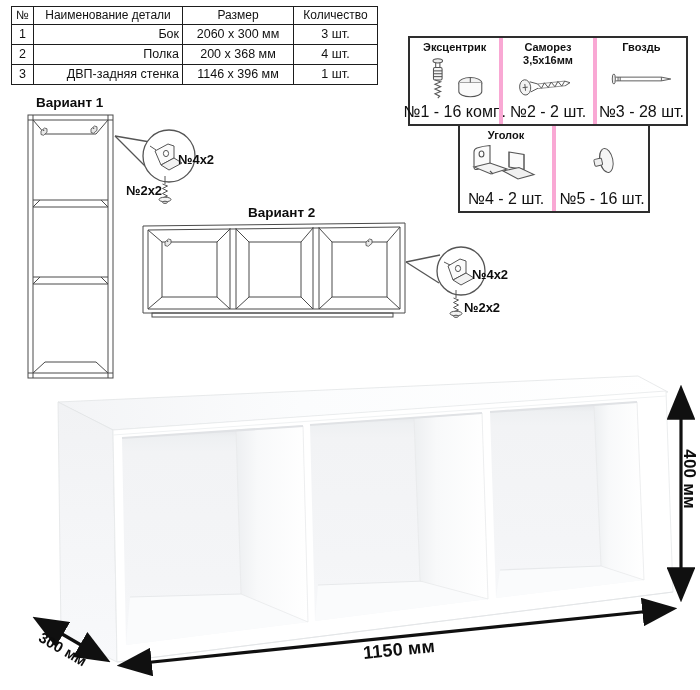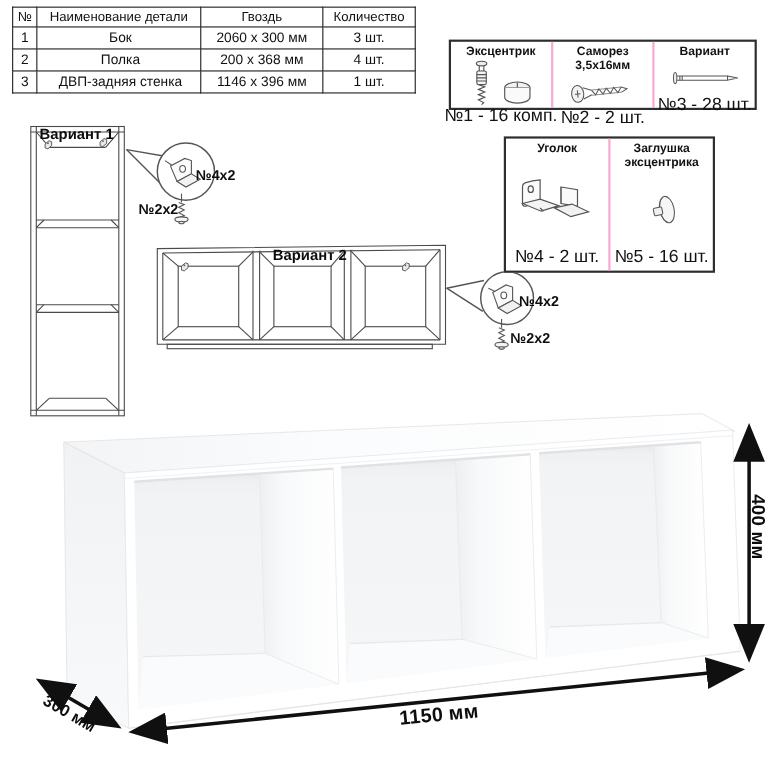--- a/index.html
+++ b/index.html
@@ -4,34 +4,34 @@
 <style>
   html,body{margin:0;padding:0;background:#fff;}
   .page{position:relative;width:700px;height:690px;background:#ffffff;overflow:hidden;
         font-family:"Liberation Sans",sans-serif;color:#111;}
 
   
   table.parts{position:absolute;left:11px;top:6px;border-collapse:collapse;table-layout:fixed;background:#fff;}
   table.parts th,table.parts td{border:1px solid #1d1d1d;font-weight:400;font-size:12.5px;
         text-align:center;padding:1px 3px;height:17px;line-height:1.1;white-space:nowrap;}
   table.parts th{font-size:12px;height:15px;}
-  table.parts td.name{text-align:center;padding-left:6px;}
+  table.parts td.name{text-align:right;padding-left:6px;}
 
   
   .hw{position:absolute;display:flex;border:2px solid #2e2e2e;background:#fff;box-sizing:border-box;}
-  .hw-cell{flex:1 1 0;border-left:2px solid #f9a8d4;display:flex;flex-direction:column;
+  .hw-cell{flex:1 1 0;border-left:4px solid #f9a8d4;display:flex;flex-direction:column;
         align-items:center;justify-content:space-between;padding:3px 2px 4px;box-sizing:border-box;min-width:0;}
   .hw-cell:first-child{border-left:none;}
   .hw-title{font-weight:700;font-size:11px;line-height:1.15;text-align:center;}
   .hw-count{font-weight:400;font-size:16px;line-height:1;text-align:center;white-space:nowrap;}
   .hw-icon{flex:1 1 auto;display:flex;align-items:center;justify-content:center;width:100%;}
 
   .lbl{position:absolute;font-weight:700;white-space:nowrap;color:#0d0d0d;}
   .lbl.center{transform:translate(-50%,-50%);}
-  .variant-title{font-size:13.5px;margin-top:19px;}
+  .variant-title{font-size:13.5px;}
   .callout-lbl{font-size:13px;}
   .dim{font-size:18px;letter-spacing:.2px;}
   .art{position:absolute;left:0;top:0;}
 </style>
 </head>
 <body>
 
 <div class="page">
 
   <svg class="art" width="700" height="690" viewBox="0 0 700 690">
@@ -215,21 +215,21 @@
     <colgroup>
         <col style="width:22px">
         <col style="width:149px">
         <col style="width:111px">
         <col style="width:84px">
       </colgroup>
     <tbody>
         <tr>
       <th>№</th>
       <th>Наименование детали</th>
-      <th>Гвоздь</th>
+      <th>Размер</th>
       <th>Количество</th>
     </tr>
     <tr>
       <td>1</td>
       <td class="name">Бок</td>
       <td>2060 х 300 мм</td>
       <td>3 шт.</td>
     </tr>
     <tr>
       <td>2</td>
@@ -239,21 +239,21 @@
     </tr>
     <tr>
       <td>3</td>
       <td class="name">ДВП-задняя стенка</td>
       <td>1146 х 396 мм</td>
       <td>1 шт.</td>
     </tr>
   </tbody>
     </table>
 
-  <div class="hw" style="left:408px;top:36px;width:280px;height:64px">
+  <div class="hw" style="left:408px;top:36px;width:280px;height:90px">
     <div class="hw-cell">
       <div class="hw-title">Эксцентрик</div>
       <div class="hw-icon">
         <svg width="84" height="44" viewBox="0 0 84 46">
           <g stroke="#555" stroke-width="1.1" fill="none">
             <ellipse cx="24" cy="4" rx="5" ry="2.2" fill="#ededed"></ellipse>
             <line x1="21.8" y1="6" x2="21.8" y2="11"></line>
               <line x1="26.2" y1="6" x2="26.2" y2="11"></line>
             <rect x="19.5" y="11" width="9" height="13" rx="1.5" fill="#f5f5f5"></rect>
             <line x1="19.5" y1="14.5" x2="28.5" y2="14.5"></line>
@@ -278,56 +278,55 @@
             <path d="M12,20 h6 M15,16 v8"></path>
             <path d="M21,14 L30,17.5 M21,26 L30,22.5"></path>
             <path d="M30,17.5 L34,23 L38,17 L42,23 L46,17 L50,23 L54,17 L58,23 L62,17.5 L68,20 L62,23" fill="#fdfdfd"></path>
             <path d="M30,17.5 H62 M30,23 H62" stroke-width="0.7"></path>
           </g>
         </svg>
       </div>
       <div class="hw-count">№2 - 2 шт.</div>
     </div>
     <div class="hw-cell">
-      <div class="hw-title">Вариант</div>
+      <div class="hw-title">Гвоздь</div>
       <div class="hw-icon">
         <svg width="84" height="34" viewBox="0 0 84 40">
           <g stroke="#555" stroke-width="1.1" fill="none">
             <ellipse cx="10" cy="20" rx="1.8" ry="6" fill="#efefef"></ellipse>
             <path d="M12,17.8 H66 M12,22.2 H66"></path>
             <line x1="15" y1="17.8" x2="15" y2="22.2"></line>
               <line x1="17.5" y1="17.8" x2="17.5" y2="22.2"></line>
             <path d="M66,17.8 L77,20 L66,22.2 Z" fill="#f5f5f5"></path>
           </g>
         </svg>
       </div>
       <div class="hw-count">№3 - 28 шт.</div>
     </div>
   </div>
 
-  <div class="hw" style="left:458px;top:124px;width:192px;height:124px">
+  <div class="hw" style="left:458px;top:124px;width:192px;height:89px">
     <div class="hw-cell">
       <div class="hw-title">Уголок</div>
       <div class="hw-icon">
         <svg width="82" height="48" viewBox="0 0 82 48">
           <g stroke="#555" stroke-width="1.1" fill="none">
             <path d="M12,6 q-3,1 -3,4 v15 q0,3 3,2.4 L25,23 V3.5 Q18,4 12,6 Z" fill="#fbfbfb"></path>
             <ellipse cx="16.5" cy="12" rx="2.4" ry="3" fill="#fff"></ellipse>
             <path d="M9,25 l16,-4 l17,6 l-16,5 z" fill="#f4f4f4"></path>
             <path d="M25,29 l3,3"></path>
             <path d="M44,10 l15,2.5 v15 l-15,-2.5 z" fill="#fafafa"></path>
             <path d="M38,29 l16,-3.5 l15,7 l-16,4.5 z" fill="#f1f1f1"></path>
             <path d="M44,25 L44,10 M59,12.5 L59,27.5" stroke-width="0.8"></path>
           </g>
         </svg>
       </div>
       <div class="hw-count">№4 - 2 шт.</div>
     </div>
     <div class="hw-cell">
-      <div class="hw-title">Заглушка эксцентрика</div>
       <div class="hw-icon">
         <svg width="82" height="40" viewBox="0 0 82 46">
           <g stroke="#555" stroke-width="1.1" fill="none" transform="rotate(-12 44 24)">
             <ellipse cx="46" cy="24" rx="7.5" ry="14" fill="#f6f6f6"></ellipse>
             <path d="M44,11.5 a5,12.5 0 0 0 0,25" stroke-width="0.8"></path>
             <rect x="32" y="20" width="9" height="8" rx="1.5" fill="#efefef"></rect>
           </g>
         </svg>
       </div>
       <div class="hw-count">№5 - 16 шт.</div>

